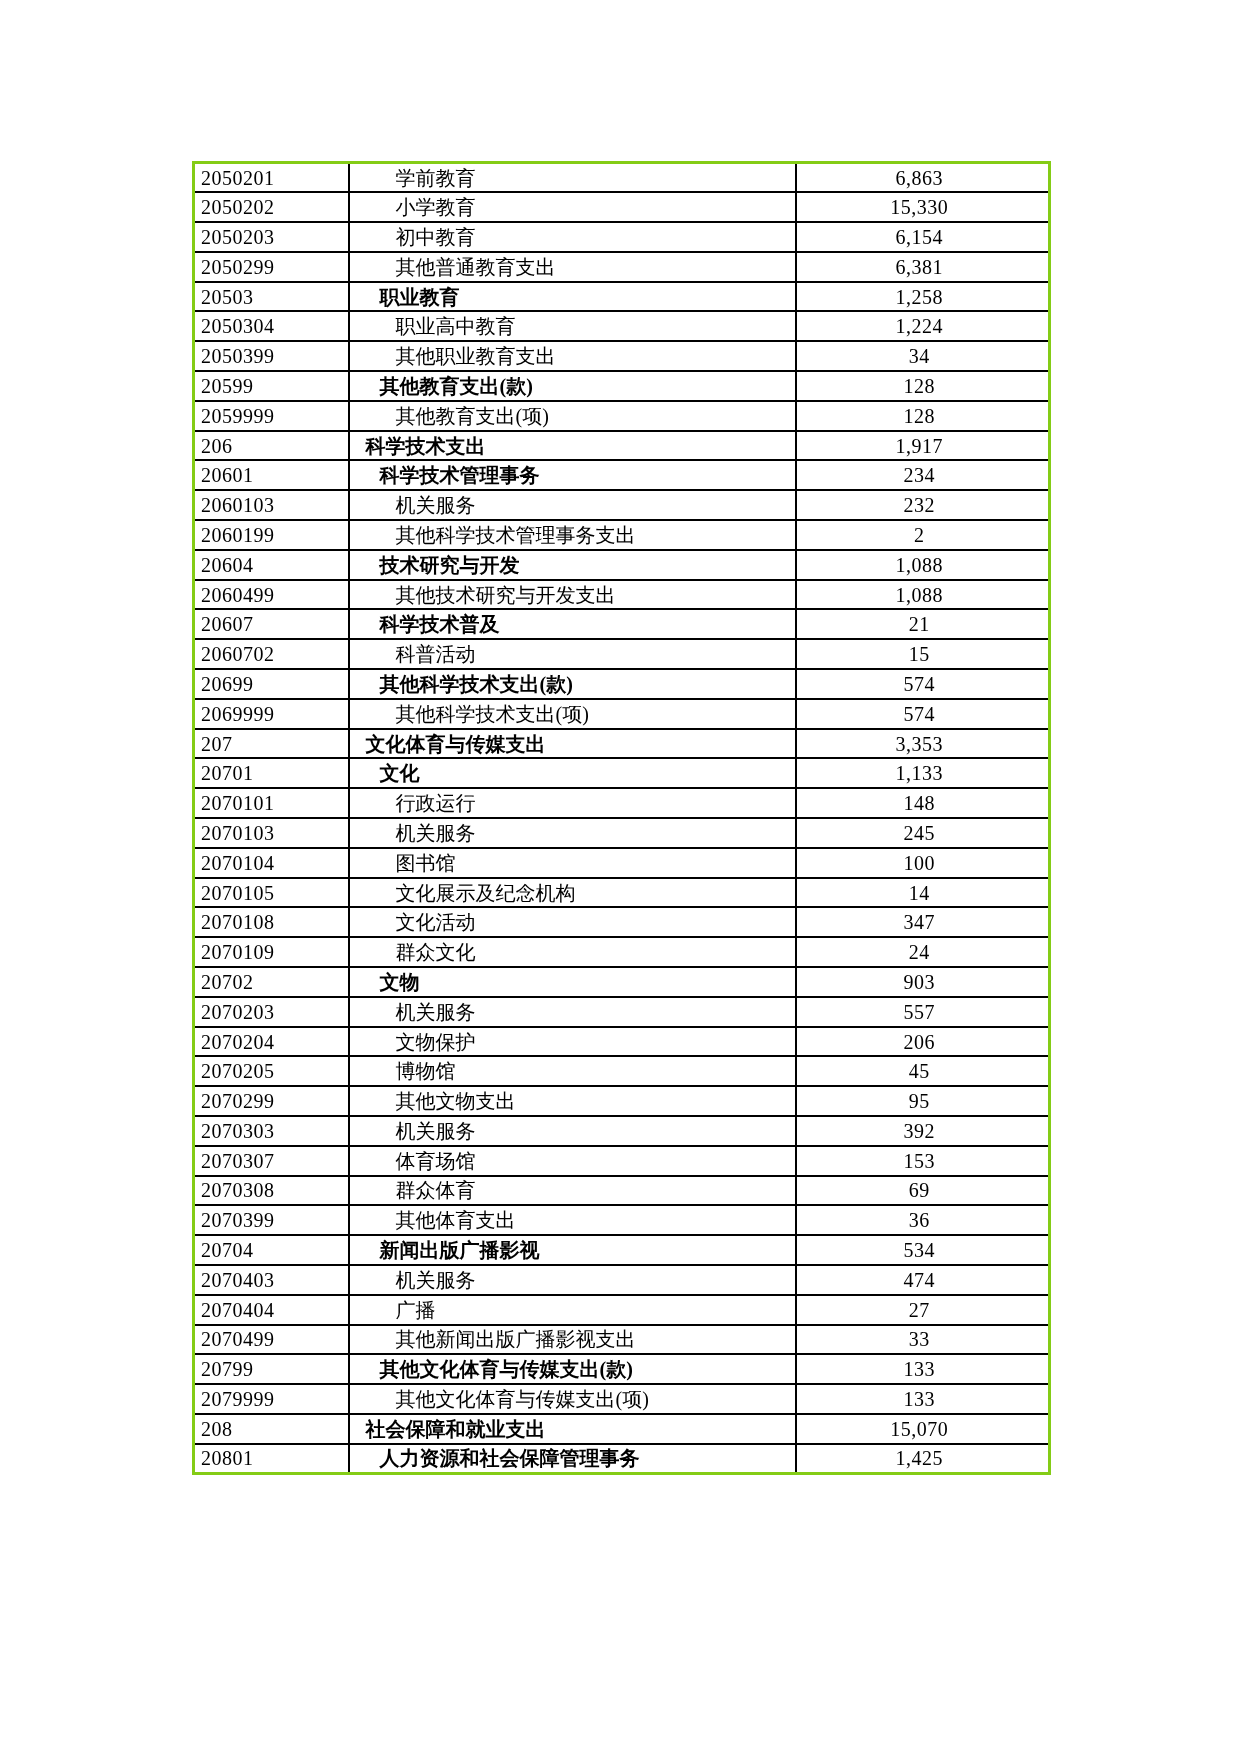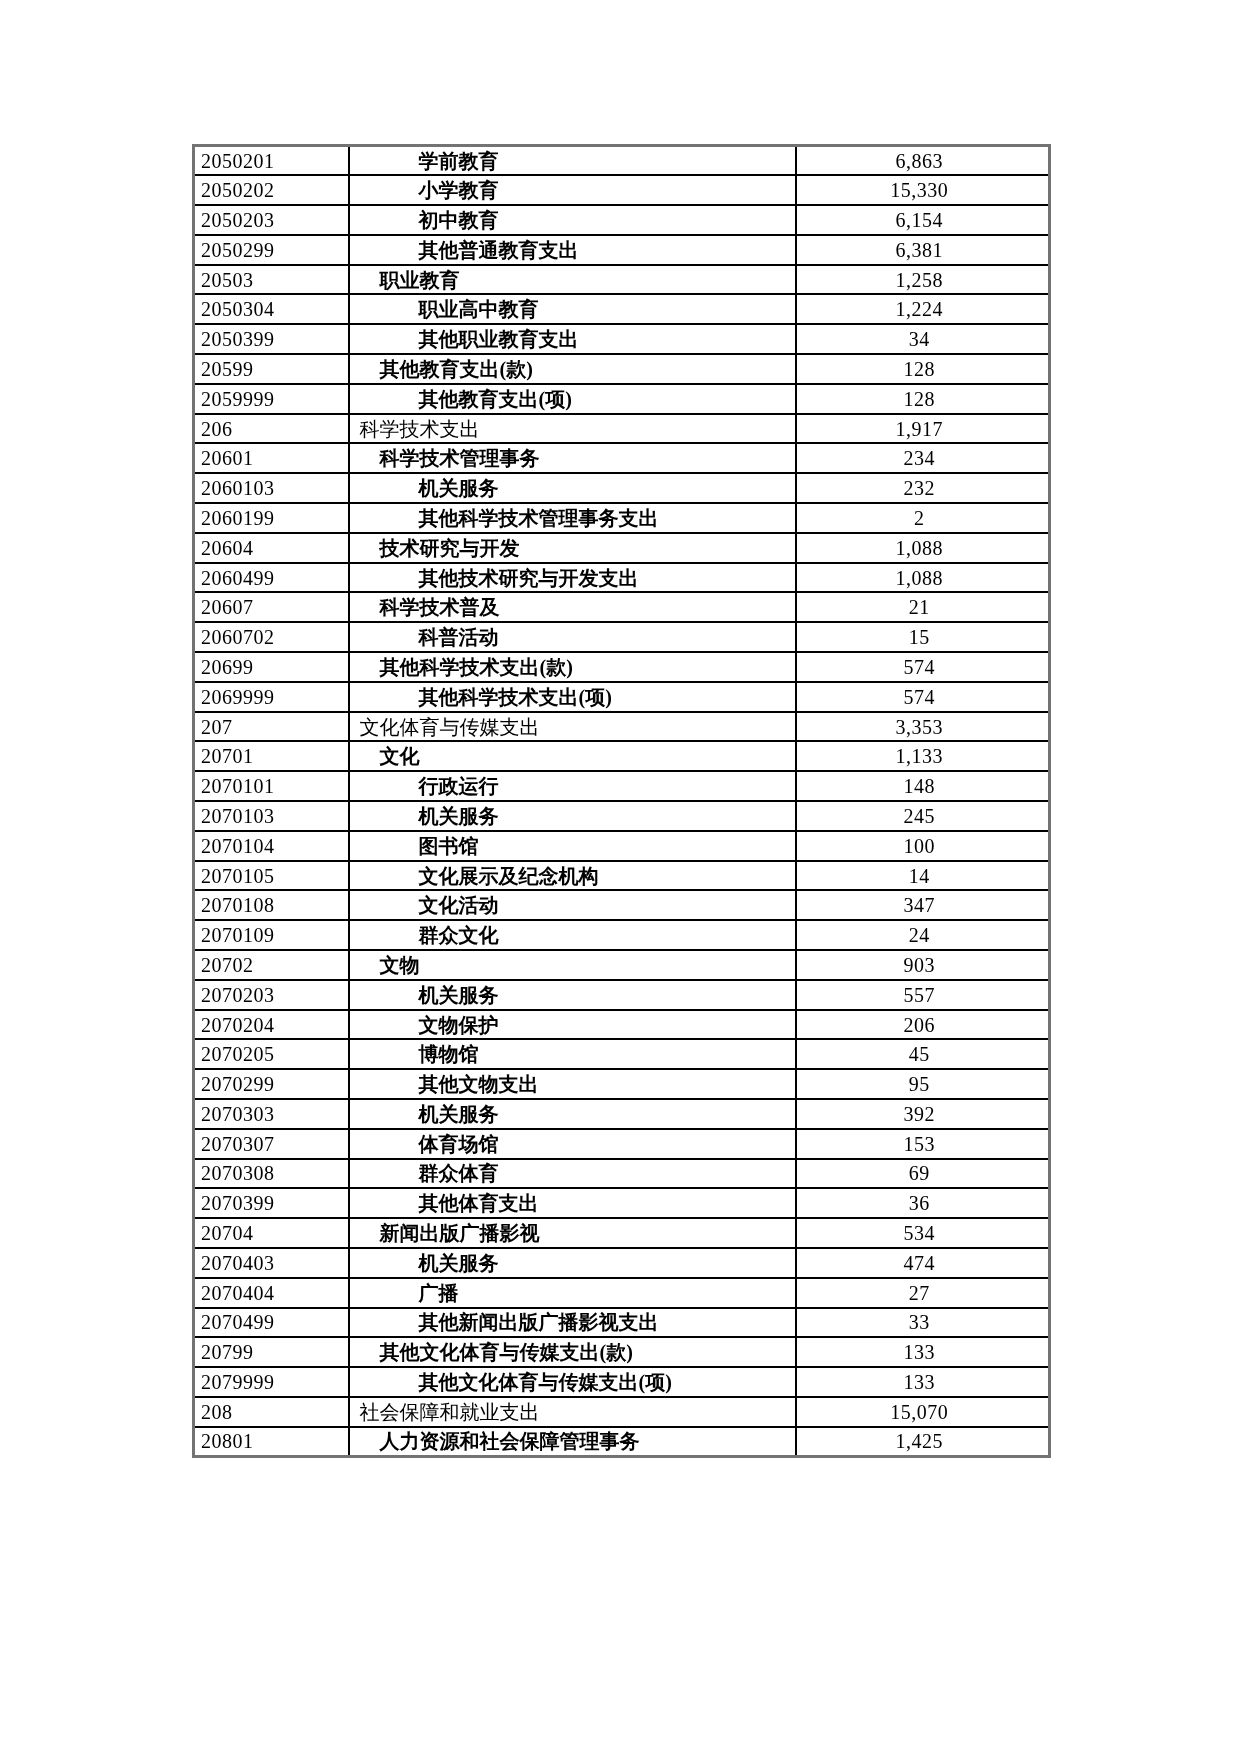--- a/index.html
+++ b/index.html
@@ -14,45 +14,45 @@
     position: relative;
     width: 1241px;
     height: 1754px;
     background: #ffffff;
     font-family: "Liberation Serif", serif;
     color: #000000;
   }
   table.budget {
     position: absolute;
     left: 192px;
-    top: 144px;
+    top: 161px;
     border-collapse: collapse;
     table-layout: fixed;
     width: 856px;
-    border: 3px solid #737373;
+    border: 3px solid #84cc16;
   }
   col.c-code   { width: 155px; }
   col.c-name   { width: 447px; }
   col.c-amount { width: 254px; }
   tr.row { height: 29.8px; }
   td {
     border: 2px solid #000000;
     padding: 0;
     font-size: 20px;
     line-height: 1;
     vertical-align: middle;
     white-space: nowrap;
     overflow: hidden;
   }
   td.code   { padding-left: 6px;  letter-spacing: 0.5px; }
   td.name   { padding-left: 10px; }
   td.amount { text-align: center; padding-right: 6px; letter-spacing: 0.5px; }
-  tr.lv1 td.name { padding-left: 10px; font-weight: normal; }
+  tr.lv1 td.name { padding-left: 16px; font-weight: bold; }
   tr.lv2 td.name { padding-left: 30px; font-weight: bold; }
-  tr.lv3 td.name { padding-left: 69px; font-weight: bold; }
+  tr.lv3 td.name { padding-left: 46px; font-weight: normal; }
 </style>
 </head>
 <body>
 
 <div class="page">
   <table class="budget">
     <colgroup>
       <col class="c-code">
       <col class="c-name">
       <col class="c-amount">

